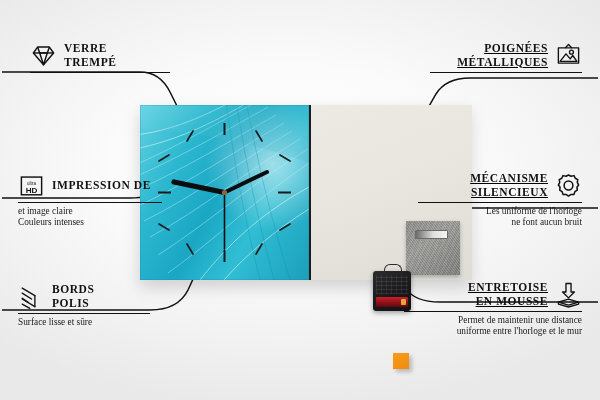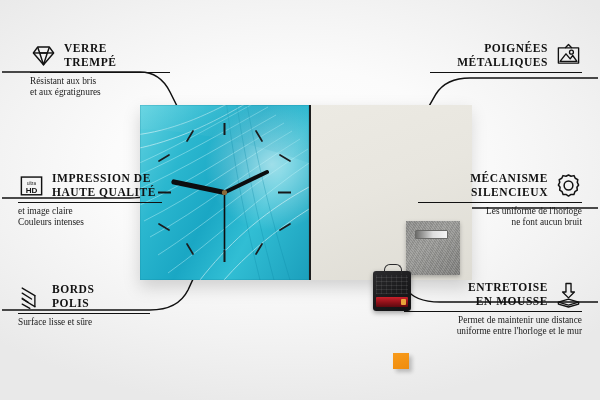--- a/index.html
+++ b/index.html
@@ -13,21 +13,21 @@
     background:
       radial-gradient(ellipse 70% 60% at 48% 42%, #ffffff 0%, #fbfbfb 42%, #f2f2f2 72%, #e9e9e9 100%);
   }
 
   
   #wires{position:absolute;inset:0;width:600px;height:400px;}
 
   
   .feat{position:absolute;}
   .feat .head{display:flex;align-items:center;gap:7px;}
-  .feat.right .head{justify-content:flex-end;}
+  .feat.right .head{justify-content:flex-end;text-decoration:underline;}
   .title{
     font-family:"Liberation Serif",serif;
     font-weight:bold;font-size:11.5px;letter-spacing:.55px;
     color:#121212;line-height:13.5px;text-transform:uppercase;
     white-space:nowrap;
   }
   .feat.right .title{text-align:right;}
   .rule{height:1.15px;background:#111;margin-top:3px;}
   .desc{
     font-family:"Liberation Serif",serif;
@@ -217,38 +217,33 @@
               <path d="M11.5 13 H20.5"></path>
             </g>
           </svg>
       </span>
       <div>
         <div class="title">VERRE</div>
         <div class="title">TREMPÉ</div>
       </div>
     </div>
     <div class="rule"></div>
-    <div class="desc">
-      <div>Résistant aux bris</div>
-      <div>et aux égratignures</div>
-    </div>
   </div>
 
   <div class="feat" style="left:18px;top:172px;width:144px;">
     <div class="head">
       <span class="ico">
         <svg viewBox="0 0 32 32">
           <rect x="4" y="6" width="24" height="21" fill="none" stroke="#111" stroke-width="1.7"></rect>
           <text x="16" y="15" font-family="Liberation Sans, sans-serif" font-size="5.4" fill="#111" text-anchor="middle">ultra</text>
           <text x="16" y="24.5" font-family="Liberation Sans, sans-serif" font-size="9.6" font-weight="bold" fill="#111" text-anchor="middle">HD</text>
         </svg>
       </span>
       <div>
         <div class="title">IMPRESSION DE</div>
-        <div class="title">HAUTE QUALITÉ</div>
       </div>
     </div>
     <div class="rule"></div>
     <div class="desc">
       <div>et image claire</div>
       <div>Couleurs intenses</div>
     </div>
   </div>
 
   <div class="feat" style="left:18px;top:283px;width:132px;">

